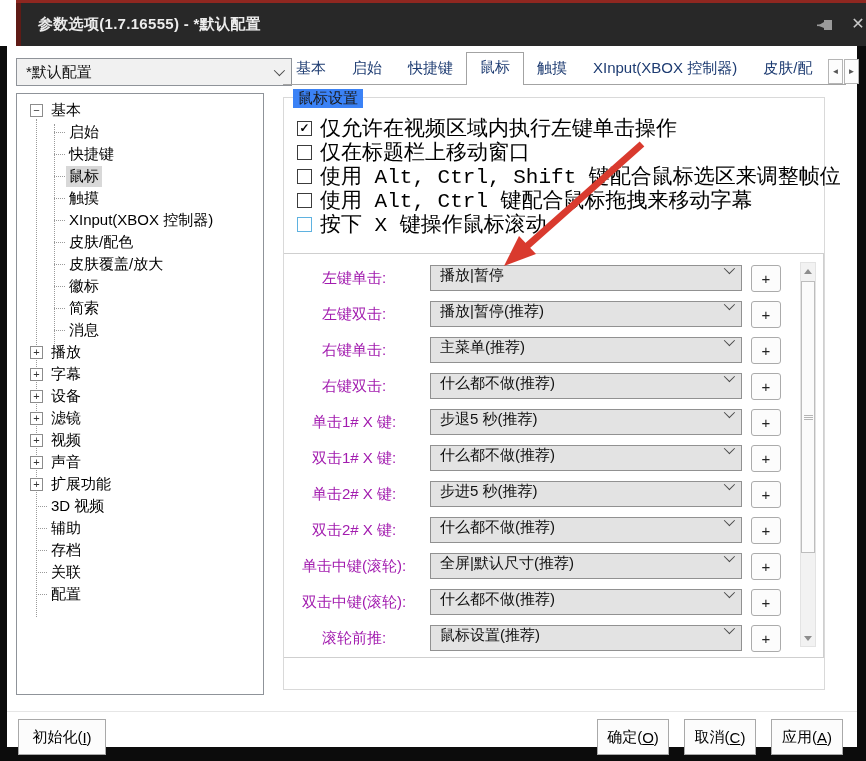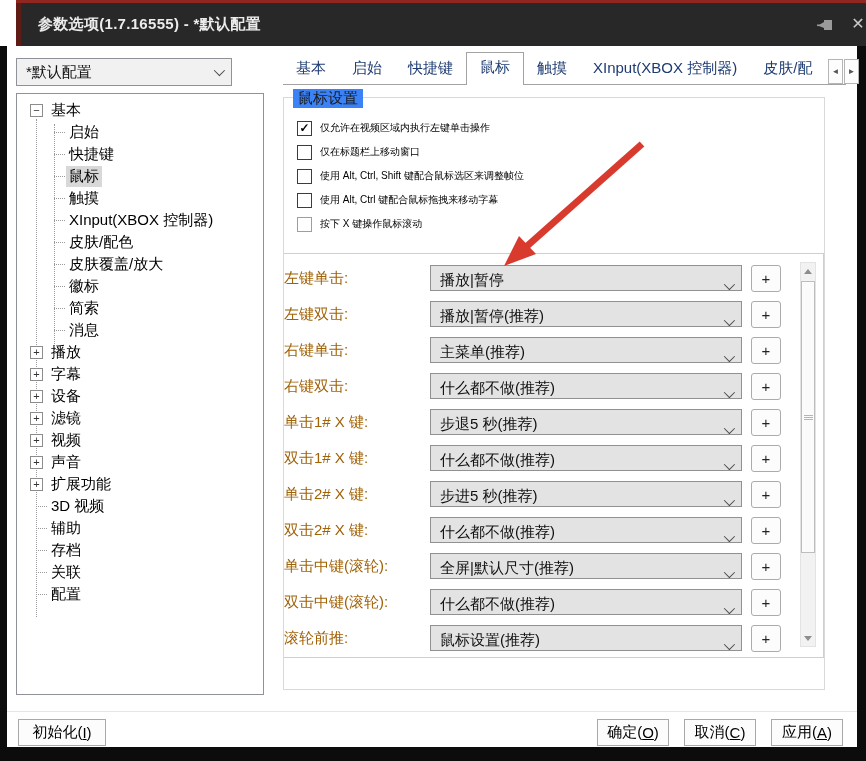--- a/index.html
+++ b/index.html
@@ -17,21 +17,21 @@
   .win-title{position:absolute;left:22px;top:12px;color:#ececec;font-size:15px;font-weight:bold;letter-spacing:.3px;white-space:nowrap;}
   .pin{position:absolute;left:800px;top:15px;width:20px;height:16px;}
   .closebtn{position:absolute;left:831px;top:9px;width:22px;height:24px;color:#c9c9c9;font-size:16px;line-height:24px;text-align:center;}
 
   
   .frame-left{position:absolute;left:0;top:46px;width:7px;height:715px;background:var(--frame);}
   .frame-right{position:absolute;left:857px;top:46px;width:9px;height:715px;background:var(--frame);}
   .frame-bottom{position:absolute;left:0;top:747px;width:866px;height:14px;background:var(--frame);}
 
   
-  .profile{position:absolute;left:16px;top:58px;width:216px;height:28px;border:1px solid var(--border-gray);background:#f1f1f1;display:flex;align-items:center;padding:0 9px;font-size:15px;color:#111;}
+  .profile{position:absolute;left:16px;top:58px;width:276px;height:28px;border:1px solid var(--border-gray);background:#f1f1f1;display:flex;align-items:center;padding:0 9px;font-size:15px;color:#111;}
   .chev{width:8px;height:8px;border-right:1.6px solid #4a4a4a;border-bottom:1.6px solid #4a4a4a;transform:rotate(45deg) translateY(-2px);flex:none;}
   .profile .chev{margin-left:auto;}
 
   
   .tree{position:absolute;left:16px;top:93px;width:248px;height:602px;border:1px solid var(--border-gray);background:#fff;padding-top:5px;overflow:hidden;}
   .vline{position:absolute;width:0;border-left:1px dotted #9a9a9a;z-index:1;}
   .vline.root{left:19px;top:25px;height:498px;}
   .vline.child{left:37px;top:30px;height:230px;}
   .tree-row{position:relative;z-index:2;height:22px;display:flex;align-items:center;font-size:15px;color:#000;white-space:nowrap;}
   .expander{width:13px;height:13px;margin-left:13px;margin-right:5px;border:1px solid #8c8c8c;background:#fff;font-size:11px;line-height:10px;text-align:center;color:#333;flex:none;}
@@ -51,44 +51,44 @@
 
   
   .groupbox{position:absolute;left:283px;top:97px;width:542px;height:593px;border:1px solid #d9d9d9;}
   .group-title{position:absolute;left:293px;top:89px;background:#3b82f6;padding:0 5px;font-size:15px;color:#1a1a1a;z-index:2;}
 
   
   .cbs{position:absolute;left:297px;top:116px;}
   .cbrow{height:24px;display:flex;align-items:center;}
   .cbox{width:15px;height:15px;border:1px solid #3c3c3c;background:#fff;font-size:12px;line-height:12px;text-align:center;color:#000;font-weight:bold;flex:none;}
   .cbox.focused{border-color:var(--focus-blue);}
-  .cbrow .cblbl{margin-left:8px;font-size:10px;color:#000;white-space:nowrap;}
+  .cbrow .cblbl{margin-left:8px;font-size:21px;color:#000;white-space:nowrap;font-family:Liberation Mono, monospace;}
 
   
   .inner{position:absolute;left:284px;top:253px;width:540px;height:405px;border:1px solid #cfcfcf;border-left:none;}
   .drows{position:absolute;left:284px;top:260px;width:540px;}
   .drow{height:36px;display:flex;align-items:center;}
-  .dlabel{width:146px;text-align:left;font-size:15px;color:#a16207;padding-right:6px;white-space:nowrap;flex:none;}
-  .combo{width:312px;height:26px;background:#e3e3e3;border:1px solid #919191;display:flex;align-items:flex-end;padding:0 9px;font-size:15px;color:#111;flex:none;white-space:nowrap;overflow:hidden;}
+  .dlabel{width:146px;text-align:center;font-size:15px;color:#a21caf;padding-right:6px;white-space:nowrap;flex:none;}
+  .combo{width:312px;height:26px;background:#e3e3e3;border:1px solid #919191;display:flex;align-items:flex-start;padding:0 9px;font-size:15px;color:#111;flex:none;white-space:nowrap;overflow:hidden;}
   .combo .chev{margin-left:auto;}
   .plusbtn{width:30px;height:27px;margin-left:9px;border:1px solid #ababab;border-radius:3px;background:#fcfcfc;font-size:15px;color:#222;display:flex;align-items:center;justify-content:center;flex:none;}
 
   
   .vscroll{position:absolute;left:800px;top:262px;width:16px;height:385px;background:#f2f2f2;border:1px solid #e3e3e3;}
   .sbtn{position:absolute;left:0;width:14px;height:16px;display:flex;align-items:center;justify-content:center;}
   .sbtn.up{top:0;} .sbtn.down{bottom:0;}
   .tri-up{width:0;height:0;border-left:4px solid transparent;border-right:4px solid transparent;border-bottom:5px solid #8d8d8d;}
   .tri-down{width:0;height:0;border-left:4px solid transparent;border-right:4px solid transparent;border-top:5px solid #8d8d8d;}
   .sthumb{position:absolute;left:0;top:18px;width:14px;height:272px;background:#fbfbfb;border:1px solid #bdbdbd;display:flex;align-items:center;justify-content:center;}
   .grip{width:9px;height:5px;border-top:1px solid #b5b5b5;border-bottom:1px solid #b5b5b5;position:relative;}
   .grip::after{content:"";position:absolute;left:0;right:0;top:1px;border-top:1px solid #b5b5b5;}
 
   
   .footer-sep{position:absolute;left:7px;top:711px;width:850px;height:1px;background:#e6e6e6;}
-  .wbtn{position:absolute;top:719px;height:27px;border:1px solid #a9a9a9;background:#fcfcfc;font-size:15px;color:#000;display:flex;align-items:center;justify-content:center;white-space:nowrap;font-family:"Liberation Sans",sans-serif;}
+  .wbtn{position:absolute;top:719px;height:36px;border:1px solid #a9a9a9;background:#fcfcfc;font-size:15px;color:#000;display:flex;align-items:center;justify-content:center;white-space:nowrap;font-family:"Liberation Sans",sans-serif;}
   .u{text-decoration:underline;}
 
   
   .anno{position:absolute;left:0;top:0;width:866px;height:761px;pointer-events:none;z-index:50;}
 </style>
 </head>
 <body>
 
 <div class="window">
 

